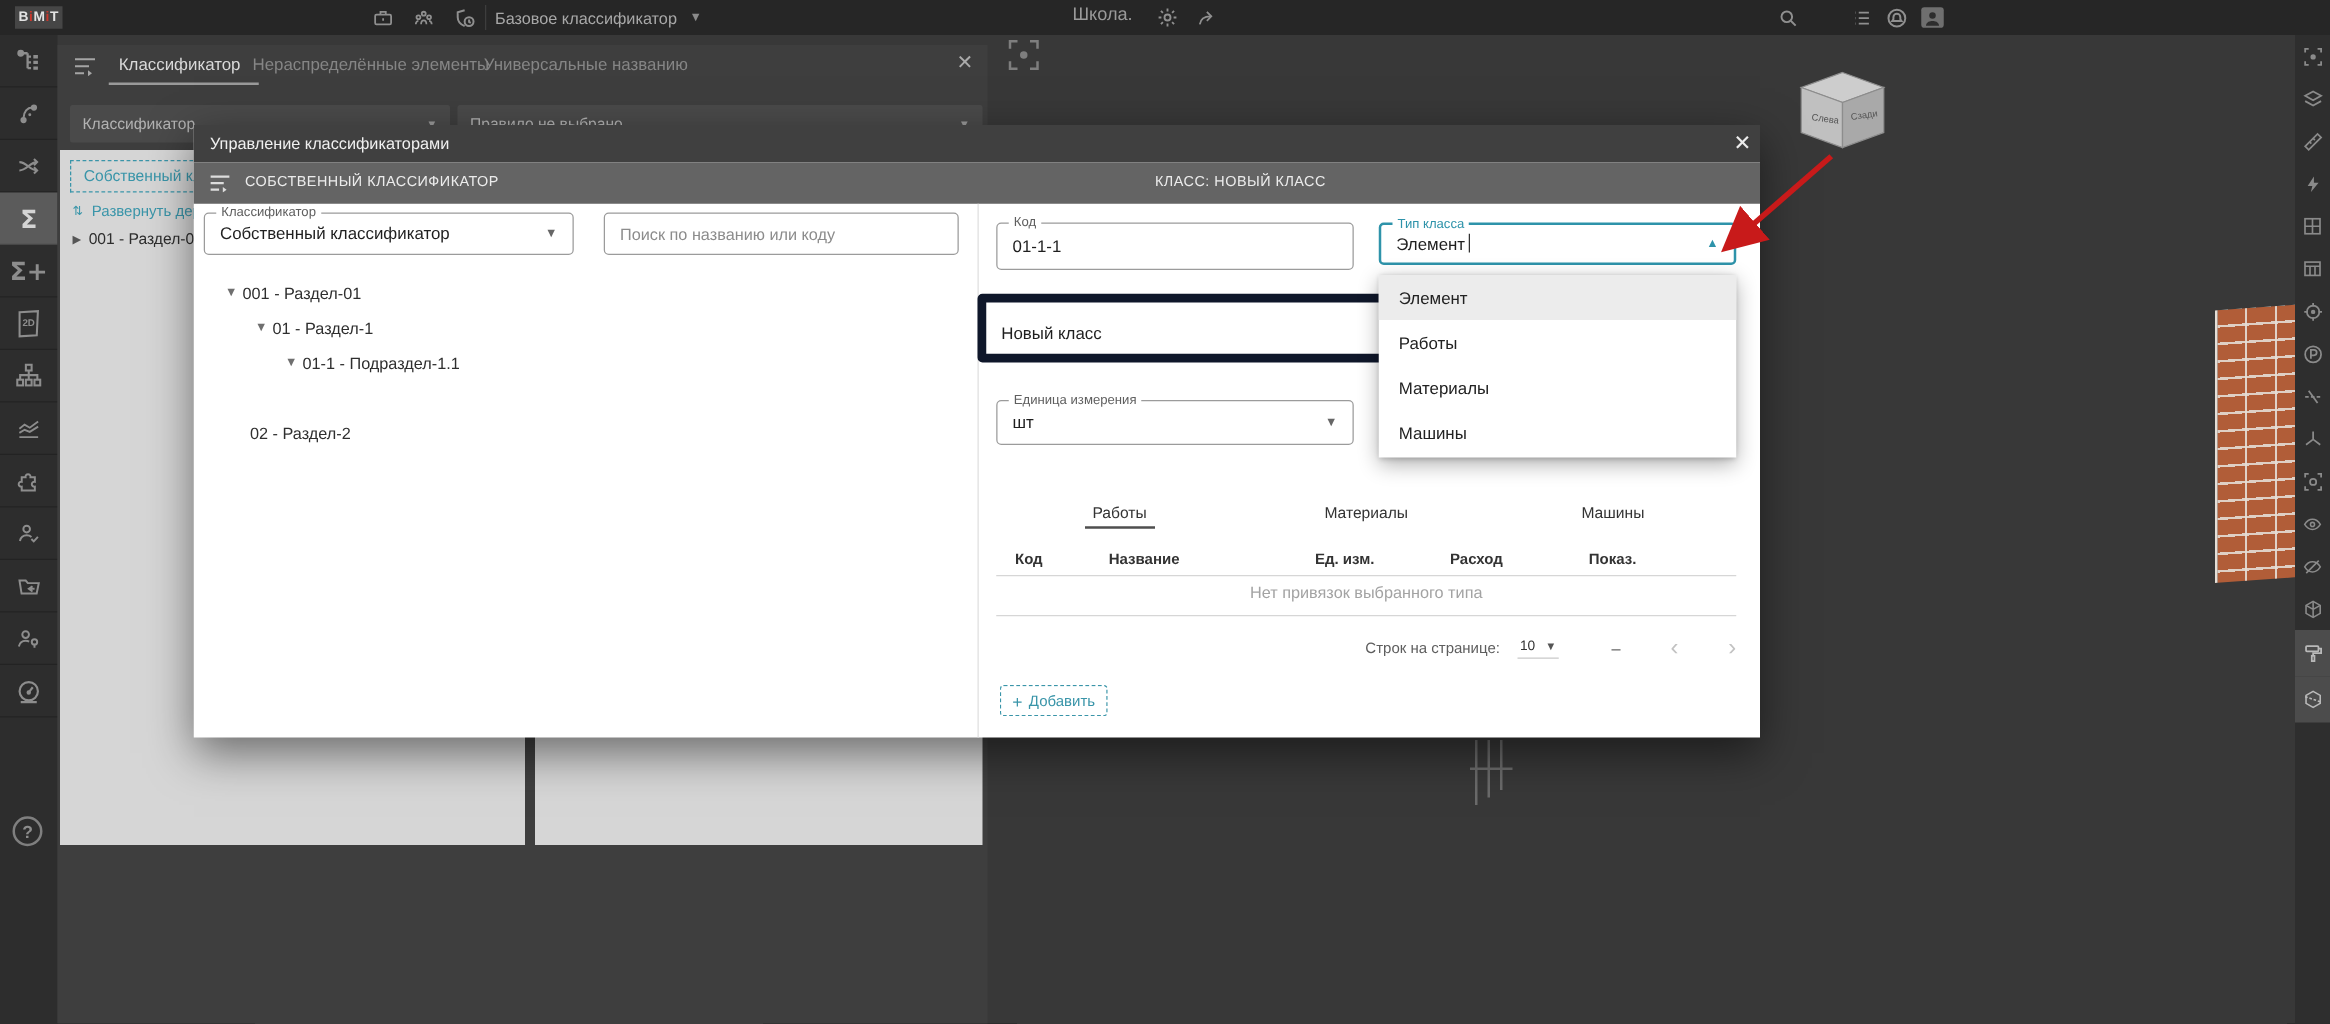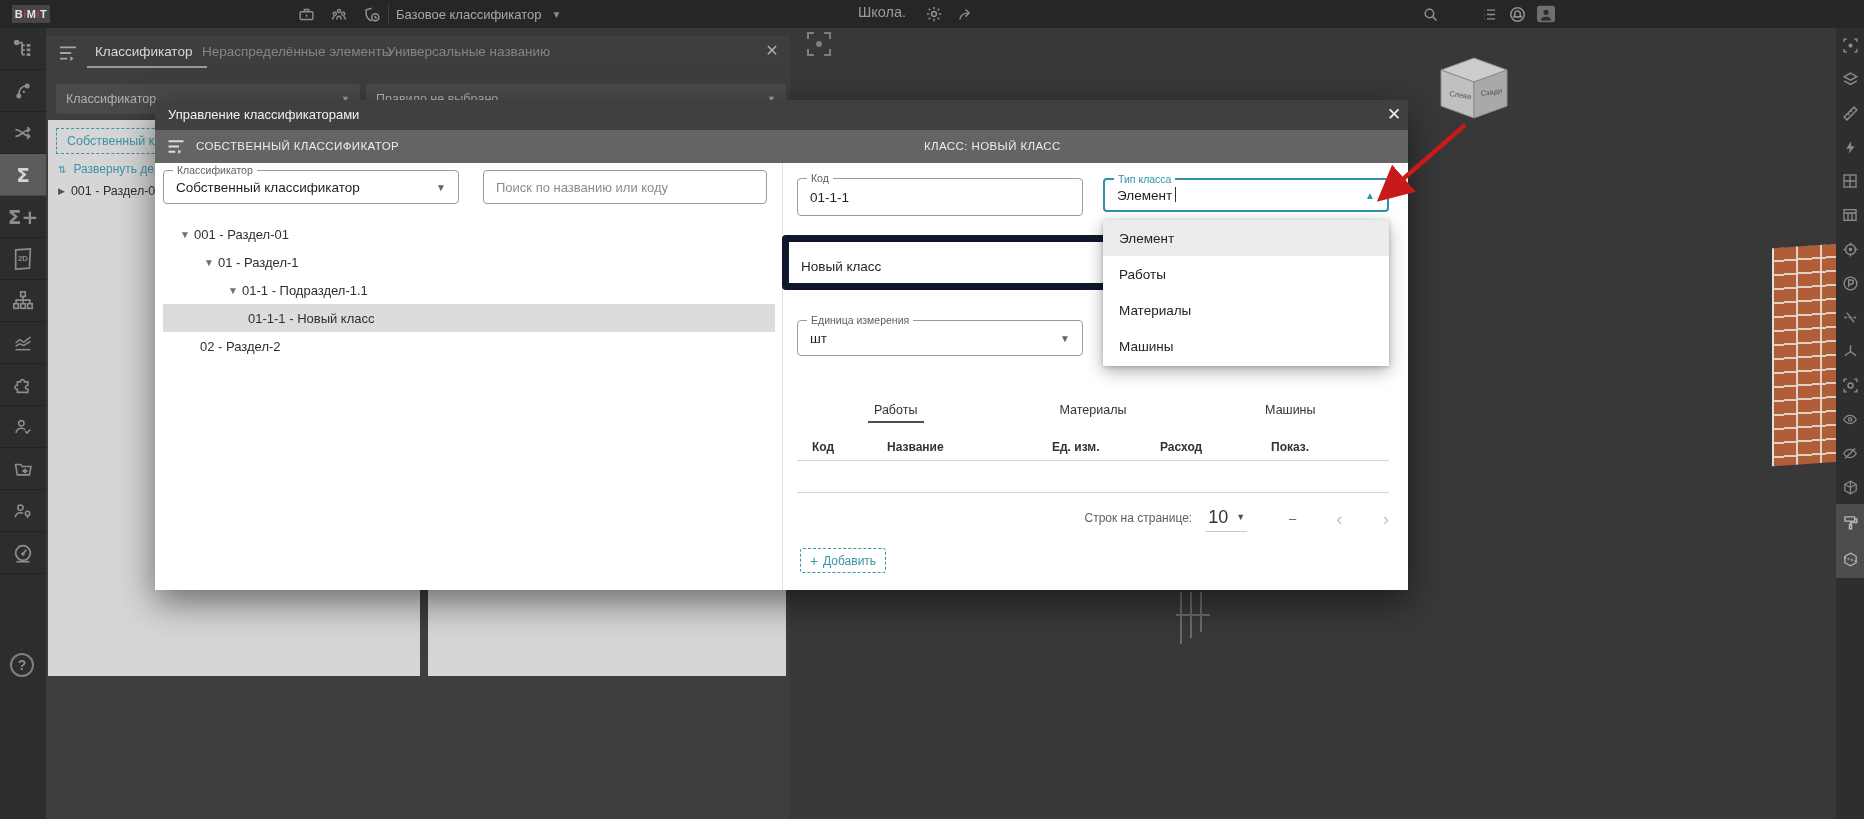--- a/index.html
+++ b/index.html
@@ -83,21 +83,21 @@
   #name-area{left:627px;top:135px;width:524px;height:55px;border:7px solid #0f172a;border-radius:4px;}
   #name-area .fval{top:17px;transform:none;}
   .linktab{flex:1;text-align:center;font-size:12.5px;color:#333;cursor:pointer;position:relative;padding-bottom:6px;}
   .linktab.active:after{content:"";position:absolute;left:50%;transform:translateX(-50%);bottom:0;width:56px;height:2px;background:#4f4f4f;}
   .th{position:absolute;top:340px;font-size:12px;font-weight:bold;color:#333;}
   .hline{position:absolute;height:1px;background:#d6d6d6;}
   #empty-txt{left:642px;top:366px;width:592px;text-align:center;font-size:13px;color:#a3a3a3;}
   #pagerow{left:642px;top:404px;width:592px;height:28px;display:flex;align-items:center;justify-content:flex-end;}
   #pagerow .plabel{font-size:12px;color:#5e5e5e;}
   #rpp{display:flex;align-items:center;gap:8px;margin-left:14px;border-bottom:1px solid #c9c9c9;padding:2px 2px 3px;cursor:pointer;}
-  #rpp .pval{font-size:18px;color:#333;}
+  #rpp .pval{font-size:11px;color:#333;}
   #rpp .car{font-size:9px;color:#555;}
   #prange{font-size:13px;color:#555;margin-left:42px;}
   .pgbtn{font-size:19px;color:#c2c2c2;margin-left:40px;cursor:default;line-height:1;}
   #add-btn{left:645px;top:448px;width:86px;height:25px;border:1px dashed #3a95a9;border-radius:3px;color:#3a95a9;
            display:flex;align-items:center;justify-content:center;gap:5px;font-size:12px;cursor:pointer;background:#fff;}
   #arrow-svg{left:1365px;top:115px;z-index:40;pointer-events:none;}
 </style>
 </head>
 <body>
 
@@ -444,23 +444,20 @@
       <span>001 - Раздел-01</span>
       </div>
     <div class="trow" style="top:148px;">
       <span class="tcaret" style="margin-left:41px;">▼</span>
       <span>01 - Раздел-1</span>
       </div>
     <div class="trow" style="top:176px;">
       <span class="tcaret" style="margin-left:65px;">▼</span>
       <span>01-1 - Подраздел-1.1</span>
       </div>
-    <div class="trow selected" style="top:204px;">
-      <span style="margin-left:85px;">01-1-1 - Новый класс</span>
-      </div>
     <div class="trow" style="top:232px;">
       <span style="margin-left:37px;">02 - Раздел-2</span>
       </div>
 
     <div class="field abs" style="left:642px;top:78px;width:286px;height:38px;">
       <span class="flabel">Код</span>
       <span class="fval">01-1-1</span>
     </div>
     <div class="field focused abs" style="left:948px;top:78px;width:286px;height:34px;">
       <span class="flabel">Тип класса</span>
@@ -480,20 +477,21 @@
       <div class="linktab active">Работы</div>
       <div class="linktab">Материалы</div>
       <div class="linktab">Машины</div>
     </div>
     <span class="th" style="left:657px;">Код</span>
     <span class="th" style="left:732px;">Название</span>
     <span class="th" style="left:897px;text-align:center;">Ед. изм.</span>
     <span class="th" style="left:1005px;">Расход</span>
     <span class="th" style="left:1116px;">Показ.</span>
     <div class="hline abs" style="left:642px;top:360px;width:592px;"></div>
+    <div id="empty-txt" class="abs">Нет привязок выбранного типа</div>
     <div class="hline abs" style="left:642px;top:392px;width:592px;"></div>
 
     <div id="pagerow" class="abs">
       <span class="plabel">Строк на странице:</span>
       <span id="rpp">
         <span class="pval">10</span>
         <span class="car">▼</span>
       </span>
       <span id="prange">–</span>
       <span class="pgbtn">‹</span>

